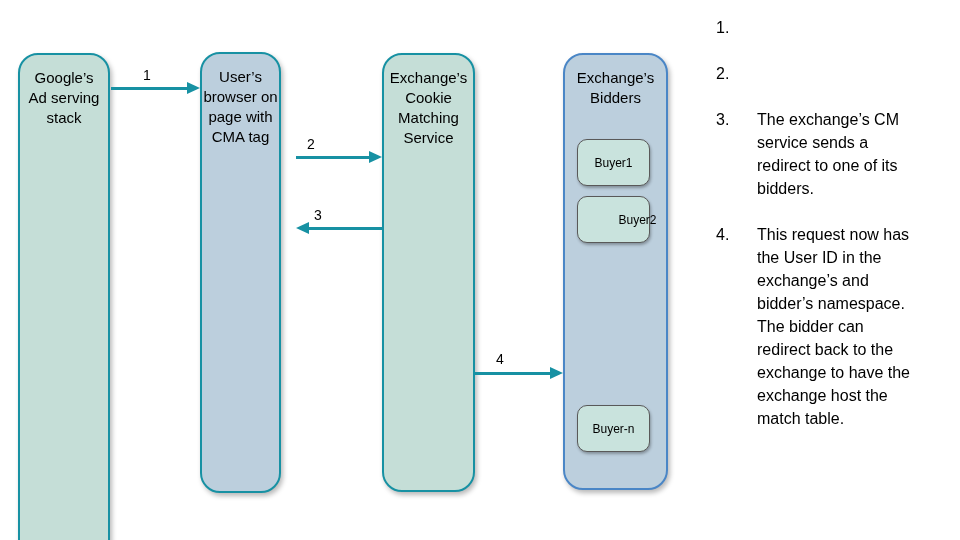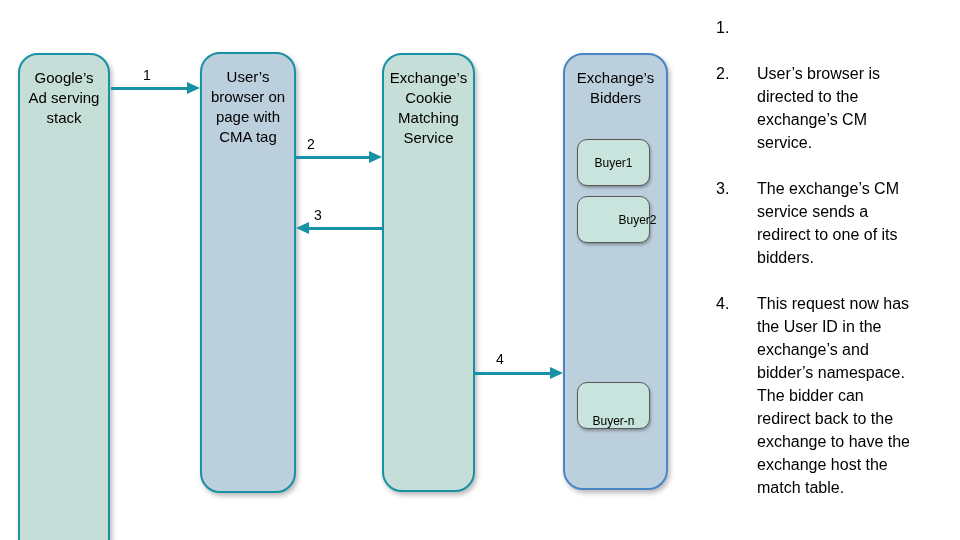--- a/index.html
+++ b/index.html
@@ -29,21 +29,21 @@
   .node-blue  { background: #bccfdd; }
   .node-blueborder { border-color: #4a86c6; }
   .node-label {
     display: block;
     padding-top: 13px;
     font-size: 15px;
     line-height: 20px;
     white-space: pre-line;
   }
   #node-google   { left: 18px;  top: 53px; width: 92px;  height: 508px; }
-  #node-browser  { left: 200px; top: 52px; width: 96px;  height: 441px; }
+  #node-browser  { left: 200px; top: 52px; width: 81px;  height: 441px; }
   #node-cm       { left: 382px; top: 53px; width: 93px;  height: 439px; }
   #node-bidders  { left: 563px; top: 53px; width: 105px; height: 437px; }
 
   
   .buyer {
     position: absolute;
     left: 12px;
     width: 73px;
     height: 47px;
     background: #c9e3dd;
@@ -52,21 +52,21 @@
     box-shadow: 1px 2px 3px rgba(0,0,0,0.3);
     box-sizing: border-box;
     display: flex;
     align-items: center;
     justify-content: center;
     font-size: 12px;
   }
   #buyer-1 { top: 84px; }
   #buyer-2 { top: 141px; padding-left: 48px; }
   #buyer-3 { top: 197px; }
-  #buyer-n { top: 327px; align-items: flex-end; }
+  #buyer-n { top: 350px; }
 
   
   .arrow {
     position: absolute;
     height: 3px;
     background: #1791a3;
   }
   .arrow.to-right::after {
     content: "";
     position: absolute;
@@ -175,24 +175,20 @@
 
   <div class="arrow to-right" id="arrow-4"></div>
   <span class="arrow-label" id="arrow-label-4">4</span>
 
   <div class="steps">
     <div class="step">
       <span class="step-number">1.</span>
     </div>
     <div class="step">
       <span class="step-number">2.</span>
-      <span class="step-text">User’s browser is
-directed to the
-exchange’s CM
-service.</span>
     </div>
     <div class="step">
       <span class="step-number">3.</span>
       <span class="step-text">The exchange’s CM
 service sends a
 redirect to one of its
 bidders.</span>
     </div>
     <div class="step">
       <span class="step-number">4.</span>

